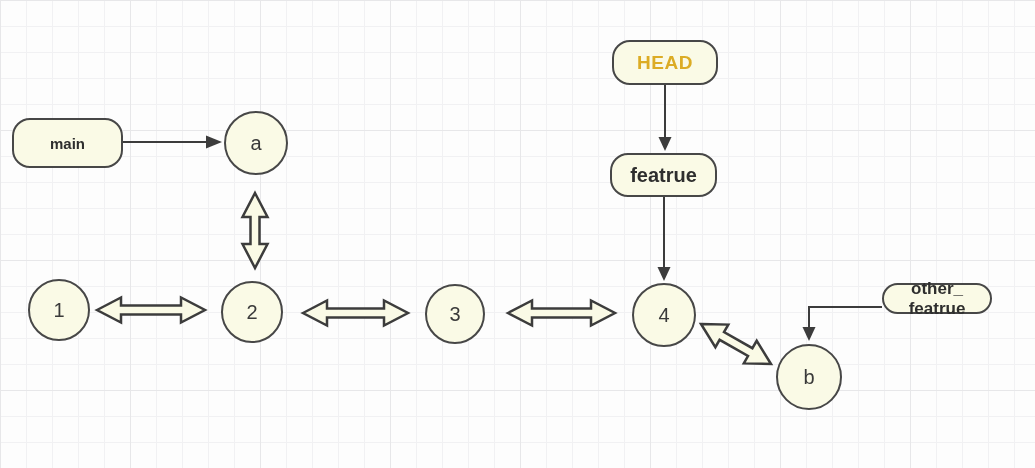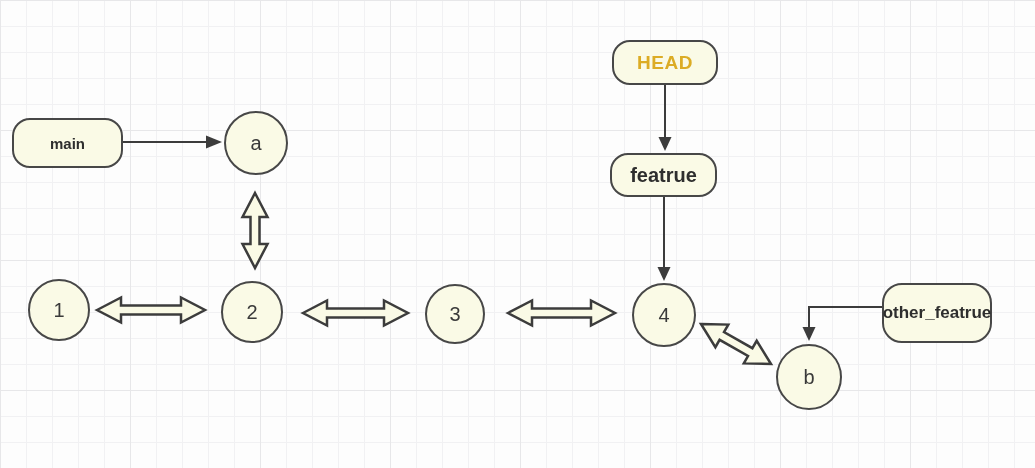--- a/index.html
+++ b/index.html
@@ -37,21 +37,21 @@
     background:var(--shape-fill,#FAFAE6);
     border:2.5px solid var(--shape-border,#474747);
     border-radius:50%;
     display:flex;align-items:center;justify-content:center;
     font-size:20px;
     color:#3A3A3A;
   }
   .pill-main{left:12px;top:118px;width:111px;height:50px;font-size:15px;}
   .pill-head{left:612px;top:40px;width:106px;height:45px;font-size:19px;color:var(--head-text,#DCAC25);letter-spacing:0.5px;}
   .pill-feature{left:610px;top:153px;width:107px;height:44px;font-size:20px;}
-  .pill-other{left:882px;top:283px;width:110px;height:60px;font-size:17px;line-height:20px;border-radius:20px;}
+  .pill-other{left:882px;top:283px;width:110px;height:31px;font-size:17px;line-height:20px;flex-direction:column;border-radius:20px;}
   .circle-a{left:224px;top:111px;width:64px;height:64px;}
   .circle-b{left:776px;top:344px;width:66px;height:66px;}
   .circle-1{left:28px;top:279px;width:62px;height:62px;}
   .circle-2{left:221px;top:281px;width:62px;height:62px;}
   .circle-3{left:425px;top:284px;width:60px;height:60px;}
   .circle-4{left:632px;top:283px;width:64px;height:64px;}
 </style>
 </head>
 <body>
 

